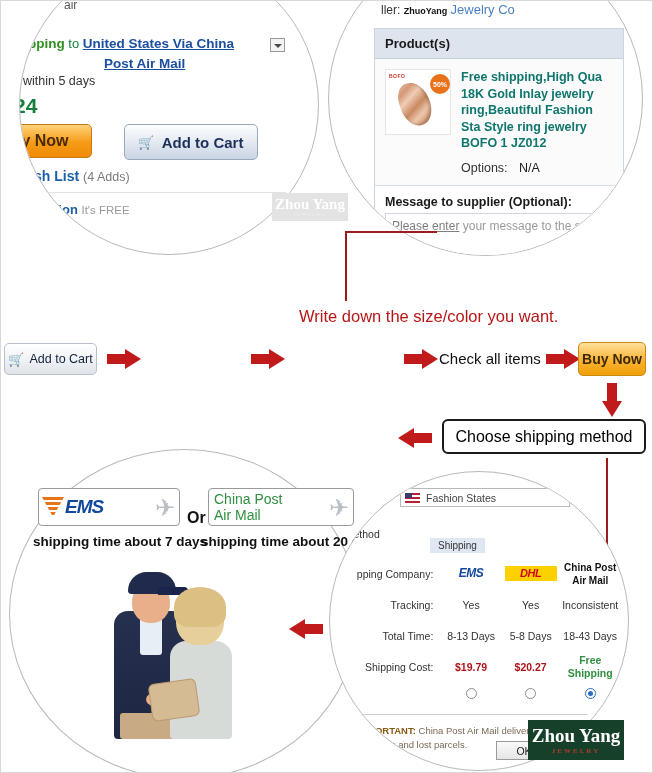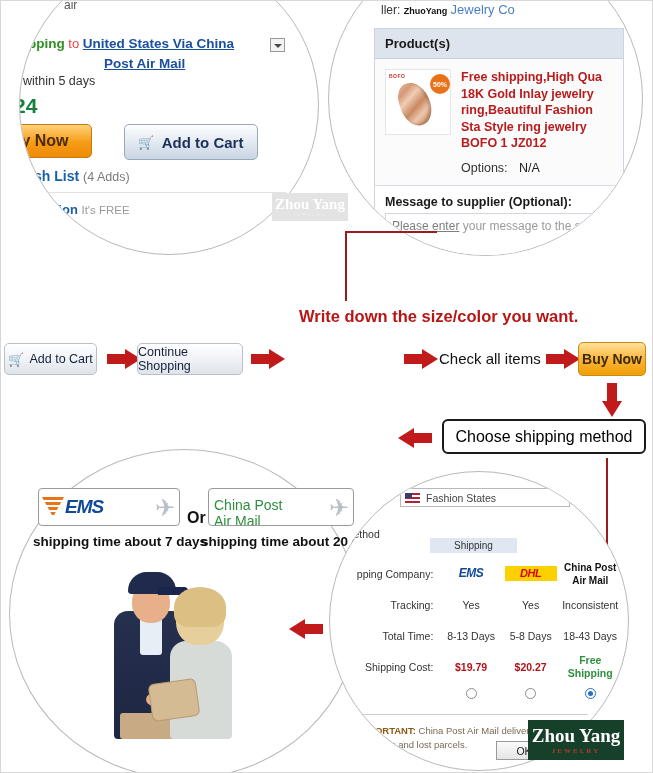--- a/index.html
+++ b/index.html
@@ -38,21 +38,21 @@
     left: 44px; top: 42px;
     font-size: 12px; color: #555;
   }
   .ship-row {
     left: -4px; top: 80px; width: 290px;
     font-size: 13px;
   }
   .ship-free {
     color: #2f8f23; font-weight: bold; font-size: 13.5px;
   }
-  .ship-to { color: #ef4444; font-size: 13px; }
+  .ship-to { color: #15803d; font-size: 13px; }
   .ship-link {
     color: #1a4fa0; font-weight: bold; text-decoration: underline;
     font-size: 13.5px;
   }
   .ship-link2 {
     position: absolute; left: 84px; top: 100px;
     color: #1a4fa0; font-weight: bold; text-decoration: underline;
     font-size: 13.5px;
   }
   .ddbtn {
@@ -154,21 +154,21 @@
     transform: rotate(-18deg);
     box-shadow: inset -2px -2px 3px rgba(120,70,40,.4);
   }
   .badge50 {
     position: absolute; left: 44px; top: 4px;
     width: 20px; height: 20px; border-radius: 50%;
     background: #e8711a; color: #fff; font-size: 7px; font-weight: bold;
     display: flex; align-items: center; justify-content: center;
   }
   .prod-title {
-    font-size: 12.5px; color: #b91c1c; line-height: 1.32;
+    font-size: 12.5px; color: #0f766e; line-height: 1.32;
     font-weight: bold; overflow: hidden;
   }
   .opts { margin-top: 9px; font-size: 12.5px; color: #333; font-weight: normal; }
   .opts b { font-weight: normal; color: #333; }
   .opts .na { margin-left: 8px; color: #222; }
 
   .msg-head {
     border-top: 1px solid #d7dde6;
     padding: 9px 10px 4px 10px;
     font-size: 12.5px; font-weight: bold; color: #1a1a1a;
@@ -177,21 +177,21 @@
     margin: 0 10px 10px 10px;
     height: 52px; border: 1px solid #cfd6e0; background: #fff;
     font-size: 12px; color: #9b9b9b; padding: 5px 6px; box-sizing: border-box;
   }
   .msg-box u { color: #7e7e7e; }
 
   
   .redline { position: absolute; background: #9b1b1b; }
   .callout-text {
     position: absolute; left: 298px; top: 306px;
-    font-size: 16.5px; font-weight: bold; color: #b81616;
+    font-size: 16.5px; font-weight: normal; color: #b81616;
     white-space: nowrap;
   }
 
   
   .flowbtn {
     position: absolute; height: 32px;
     border-radius: 5px; border: 1px solid #b9c0ca;
     background: linear-gradient(#ffffff, #eef1f5 55%, #dfe4ea);
     display: flex; align-items: center; justify-content: center; gap: 5px;
     font-size: 12.5px; color: #14213d; box-sizing: border-box;
@@ -258,21 +258,21 @@
     font-family: "Liberation Sans", sans-serif;
     font-size: 19px; font-weight: bold; font-style: italic;
     color: #10489b; letter-spacing: -1px;
   }
   .ems-stripes {
     position: absolute; left: 3px; top: 8px; width: 22px; height: 20px;
     background: repeating-linear-gradient(#e8741a 0 3px, #ffffff 3px 5px);
     clip-path: polygon(0 0, 100% 0, 50% 100%);
   }
   .cp-logo {
-    position: absolute; left: 5px; top: 9px;
+    position: absolute; left: 5px; top: 3px;
     font-size: 14px; line-height: 1.14; font-weight: normal;
     color: #2f8f3e;
   }
   .plane {
     position: absolute; right: 4px; top: 6px; width: 60px; height: 26px;
     color: #b9bfc6; font-size: 24px; line-height: 26px; text-align: right;
   }
   .cap-text {
     position: absolute; font-size: 13.5px; font-weight: bold; color: #111;
     white-space: nowrap;
@@ -348,21 +348,21 @@
     position: relative; flex: 0 0 15px;
   }
   .flag::after {
     content: ""; position: absolute; left: 0; top: 0; width: 7px; height: 5px; background: #3c3b6e;
   }
   .sm-label {
     position: absolute; font-size: 10.5px; color: #333;
   }
   .tab-ship {
     position: absolute; left: 100px; top: 66px;
-    background: #dfe8f2; padding: 2px 24px; font-size: 10px; color: #333;
+    background: #dfe8f2; padding: 2px 8px; font-size: 10px; color: #333;
   }
   .tbl { position: absolute; left: 10px; top: 86px; width: 280px; }
   .tbl-row { display: flex; align-items: center; height: 31px; }
   .tbl-rh {
     width: 102px; text-align: right; padding-right: 8px;
     font-size: 10.5px; color: #333; box-sizing: border-box;
   }
   .tbl-c {
     width: 60px; text-align: center; font-size: 10.5px; color: #333;
     box-sizing: border-box;
@@ -506,23 +506,20 @@
 
   <div class="flowbtn" style="left:3px; top:342px; width:93px;">
     <span class="cart-ico">🛒</span>
     <span>Add to Cart</span>
   </div>
   <div class="arrow-r" style="left:106px; top:348px;">
       <div class="shaft"></div>
       <div class="head"></div>
     </div>
 
-  <div class="flowbtn" style="left:136px; top:342px; width:106px;">
-    <span>Continue Shopping</span>
-  </div>
   <div class="arrow-r" style="left:250px; top:348px;">
       <div class="shaft"></div>
       <div class="head"></div>
     </div>
 
   <div class="arrow-r" style="left:403px; top:348px;">
       <div class="shaft"></div>
       <div class="head"></div>
     </div>
 

